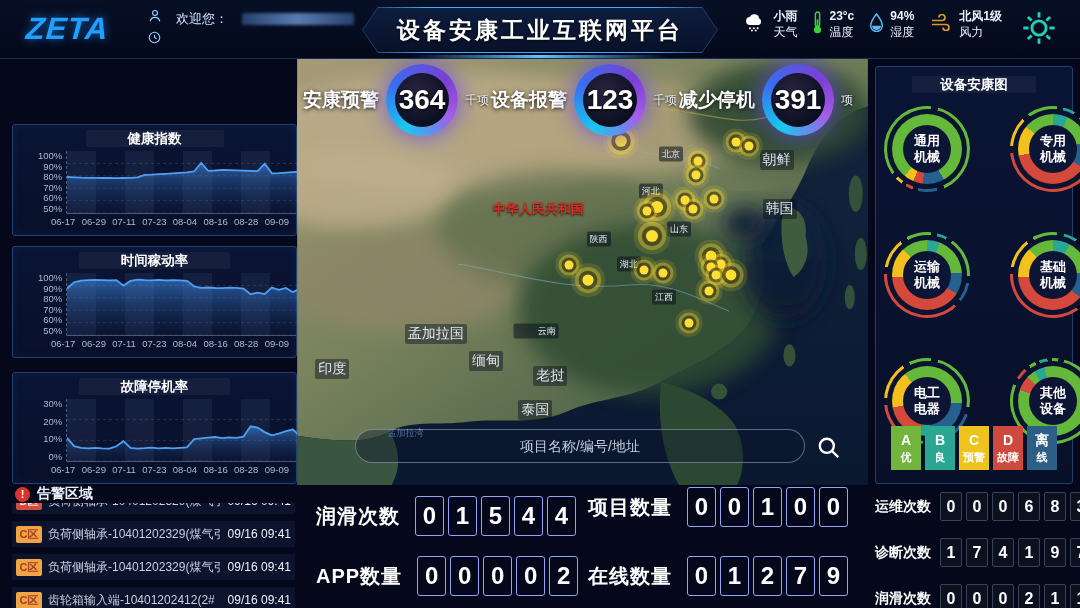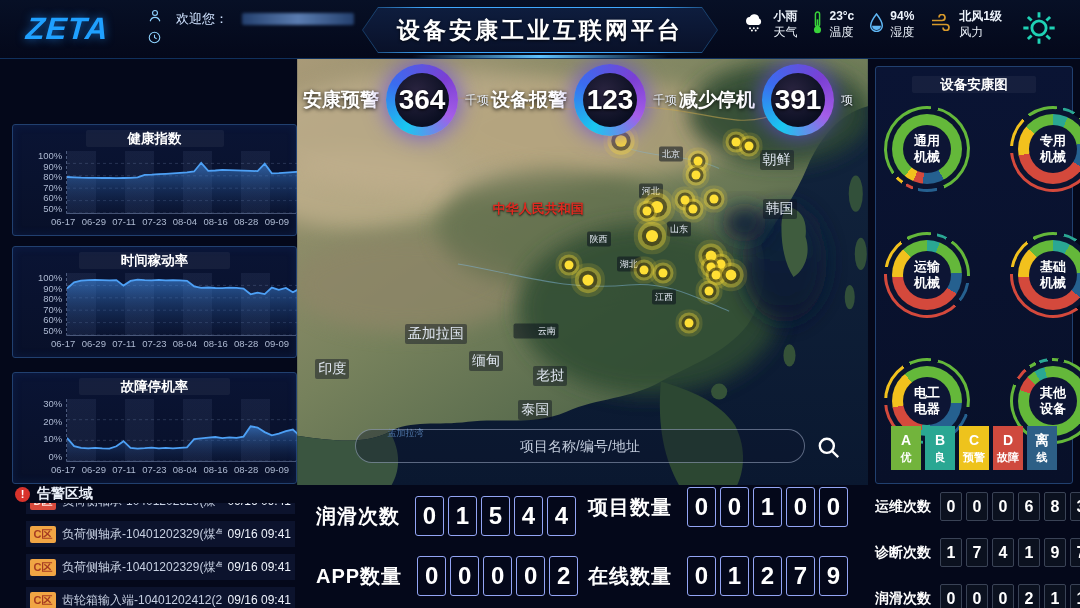--- a/index.html
+++ b/index.html
@@ -30,21 +30,21 @@
   .chart-title span{color:#fff;font-weight:bold;font-size:13.5px;background:rgba(255,255,255,.05);padding:1px 42px;border-radius:2px;}
   .chart-body{display:flex;margin-top:3px;padding-left:12px;}
   .chart-ylabels{width:38px;height:62px;display:flex;flex-direction:column;justify-content:space-between;align-items:flex-end;padding-right:4px;font-size:9.5px;color:#aebad2;line-height:1;}
   .chart-plot{position:relative;width:233px;height:62px;border-left:1px dashed rgba(140,160,200,.5);border-bottom:1px solid rgba(140,160,200,.45);background:repeating-linear-gradient(90deg,rgba(124,144,190,.10) 0 29px,rgba(124,144,190,0) 29px 58px);}
   .chart-plot svg{position:absolute;left:0;top:0;}
   .chart-xlabels{display:flex;justify-content:space-between;margin:2px 2px 0 38px;width:238px;font-size:9.5px;color:#aebad2;}
 
   .alert-header{position:absolute;left:15px;top:485px;display:flex;align-items:center;gap:7px;color:#e9eef7;font-weight:bold;font-size:14px;z-index:5;}
   .alert-icon{width:15px;height:15px;border-radius:50%;background:#d8332c;color:#fff;font-size:11px;font-weight:bold;display:flex;align-items:center;justify-content:center;}
   .alert-list{position:absolute;left:12px;top:503px;width:283px;height:105px;overflow:hidden;display:flex;flex-direction:column;gap:7px;}
-  .alert-row{flex:0 0 26px;display:flex;align-items:center;gap:6px;padding:0 4px;background:rgba(25,40,75,.38);font-size:12px;color:#c7d0e2;cursor:pointer;margin-left:14px;}
+  .alert-row{flex:0 0 26px;display:flex;align-items:center;gap:6px;padding:0 4px;background:rgba(25,40,75,.38);font-size:12px;color:#c7d0e2;cursor:pointer;}
   .alert-row:first-child{margin-top:-15px;}
   .alert-badge{flex:0 0 26px;height:17px;border-radius:2px;font-size:11px;font-weight:bold;display:flex;align-items:center;justify-content:center;}
   .alert-row[data-level="c"] .alert-badge{background:#f0a544;color:#a63c22;}
   .alert-row[data-level="d"] .alert-badge{background:#d84a3c;color:#ffe4de;}
   .alert-text{flex:1;white-space:nowrap;overflow:hidden;}
   .alert-time{color:#eef3fb;white-space:nowrap;}
 
   
   .map{position:absolute;left:297px;top:58px;width:571px;height:427px;overflow:hidden;background:#0a1a30;}
   .map svg.map-bg{position:absolute;left:0;top:0;}

